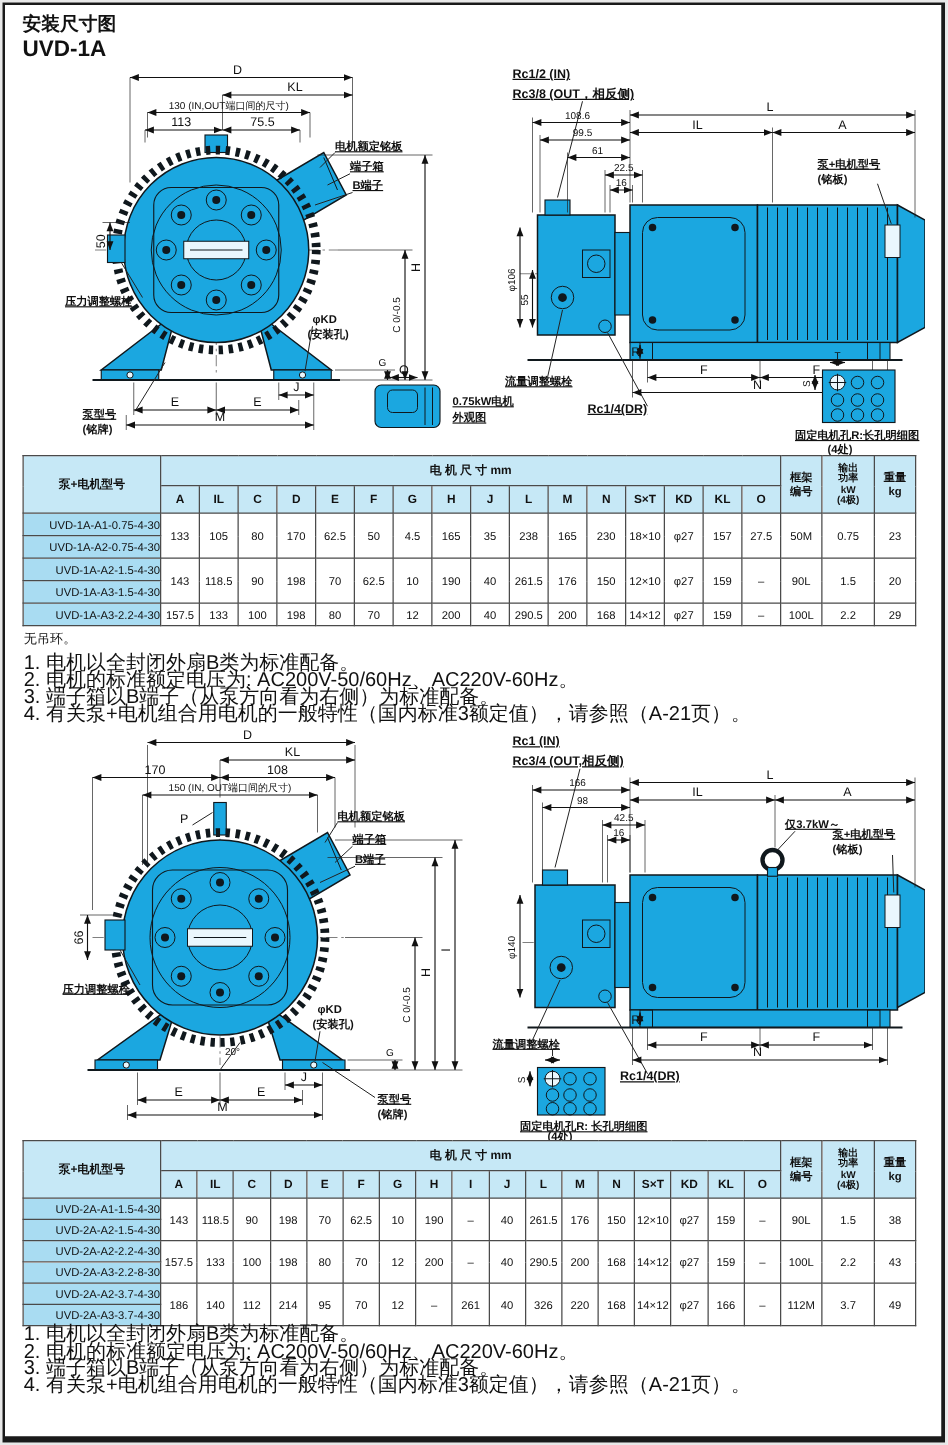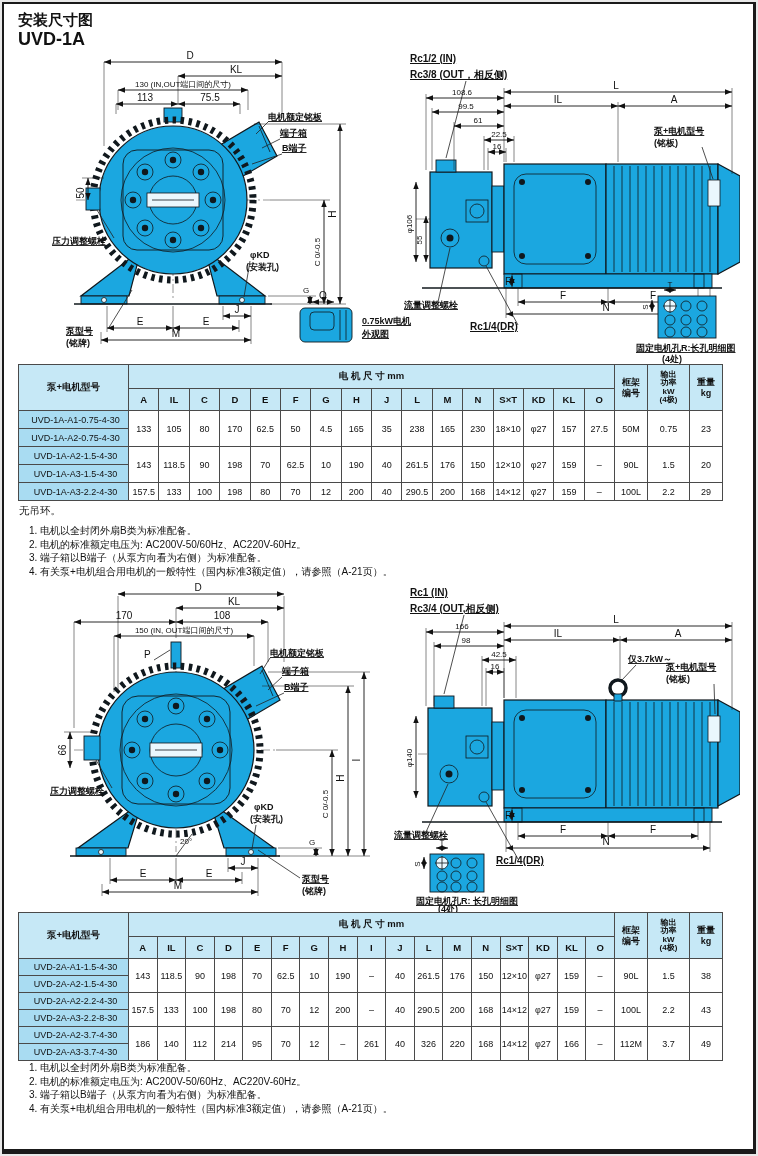--- a/index.html
+++ b/index.html
@@ -1,18 +1,18 @@
 <!DOCTYPE html>
 <html><head>
 <meta charset="utf-8">
 <style>
 *{margin:0;padding:0;box-sizing:border-box}
 html,body{background:#e8e8e8}
 body{width:758px;height:1156px;font-family:"Liberation Sans","DejaVu Sans",sans-serif;color:#111}
-.page{position:relative;width:754px;height:1152px;margin:2px;background:#fff;border:2px solid #1a1a1a;border-bottom-width:5px;border-right-width:3px;padding:6px 30px 4px 14px;overflow:hidden}
+.page{position:relative;width:754px;height:1152px;margin:2px;background:#fff;border:2px solid #1a1a1a;border-bottom-width:5px;border-right-width:3px;padding:6px 20px 4px 14px;overflow:hidden}
 .doc-title{font-size:15px;font-weight:bold;line-height:20px}
 .model-title{font-size:18px;font-weight:bold;line-height:16px;margin:1px 0 1px 0}
 svg{display:block}
 svg text{fill:#111;font-family:"Liberation Sans","DejaVu Sans",sans-serif}
 .dt{font-size:10px}
 .dts{font-size:8px}
 .cb{font-size:9px;font-weight:bold}
 .ct{font-size:10px;font-weight:bold;text-decoration:underline}
 .cts{font-size:9px;font-weight:bold;text-decoration:underline}
 .blue{fill:#1ba7e0;stroke:#10181d;stroke-width:1.2}
@@ -26,26 +26,26 @@
 .dmB{stroke:#111;stroke-width:0.9;marker-start:url(#arB);marker-end:url(#arB)}
 .gnd{stroke:#10181d;stroke-width:1.6}
 table{width:100%;border-collapse:collapse;table-layout:fixed;font-size:9px;border:1.5px solid #222}
 th,td{border:1px solid #4a4a4a;text-align:center;padding:0;overflow:hidden}
 thead th{background:#c6e8f6;font-weight:bold;font-size:9.5px}
 thead th.c-power{font-size:8px;line-height:1.05}
 thead th.c-frame,thead th.c-weight{font-size:9px;line-height:1.15}
 thead th.pre{white-space:pre-line}
 thead tr.h1 th{height:24px}
 thead tr.h2 th{height:22px}
-td.model{background:#a9dcf2;text-align:center;padding-left:4px;font-size:9px}
+td.model{background:#a9dcf2;text-align:right;padding-left:4px;font-size:9px}
 #t1 tbody tr{height:18px}
 #t2 tbody tr{height:17px}
 tbody tr.grp td{border-top:1.5px solid #222}
 .note-ring{font-size:10.5px;margin:3px 0 6px 1px}
-.notes{font-size:10px;line-height:13.5px;margin:0 0 4px 11px}
+.notes{font-size:16px;line-height:13.5px;margin:0 0 4px 1px}
 </style>
 </head>
 <body>
 
 <div class="page">
 
   <div class="doc-title">安装尺寸图</div>
   <div class="model-title">UVD-1A</div>
 
   <svg width="722" height="316" viewBox="0 0 722 316">

